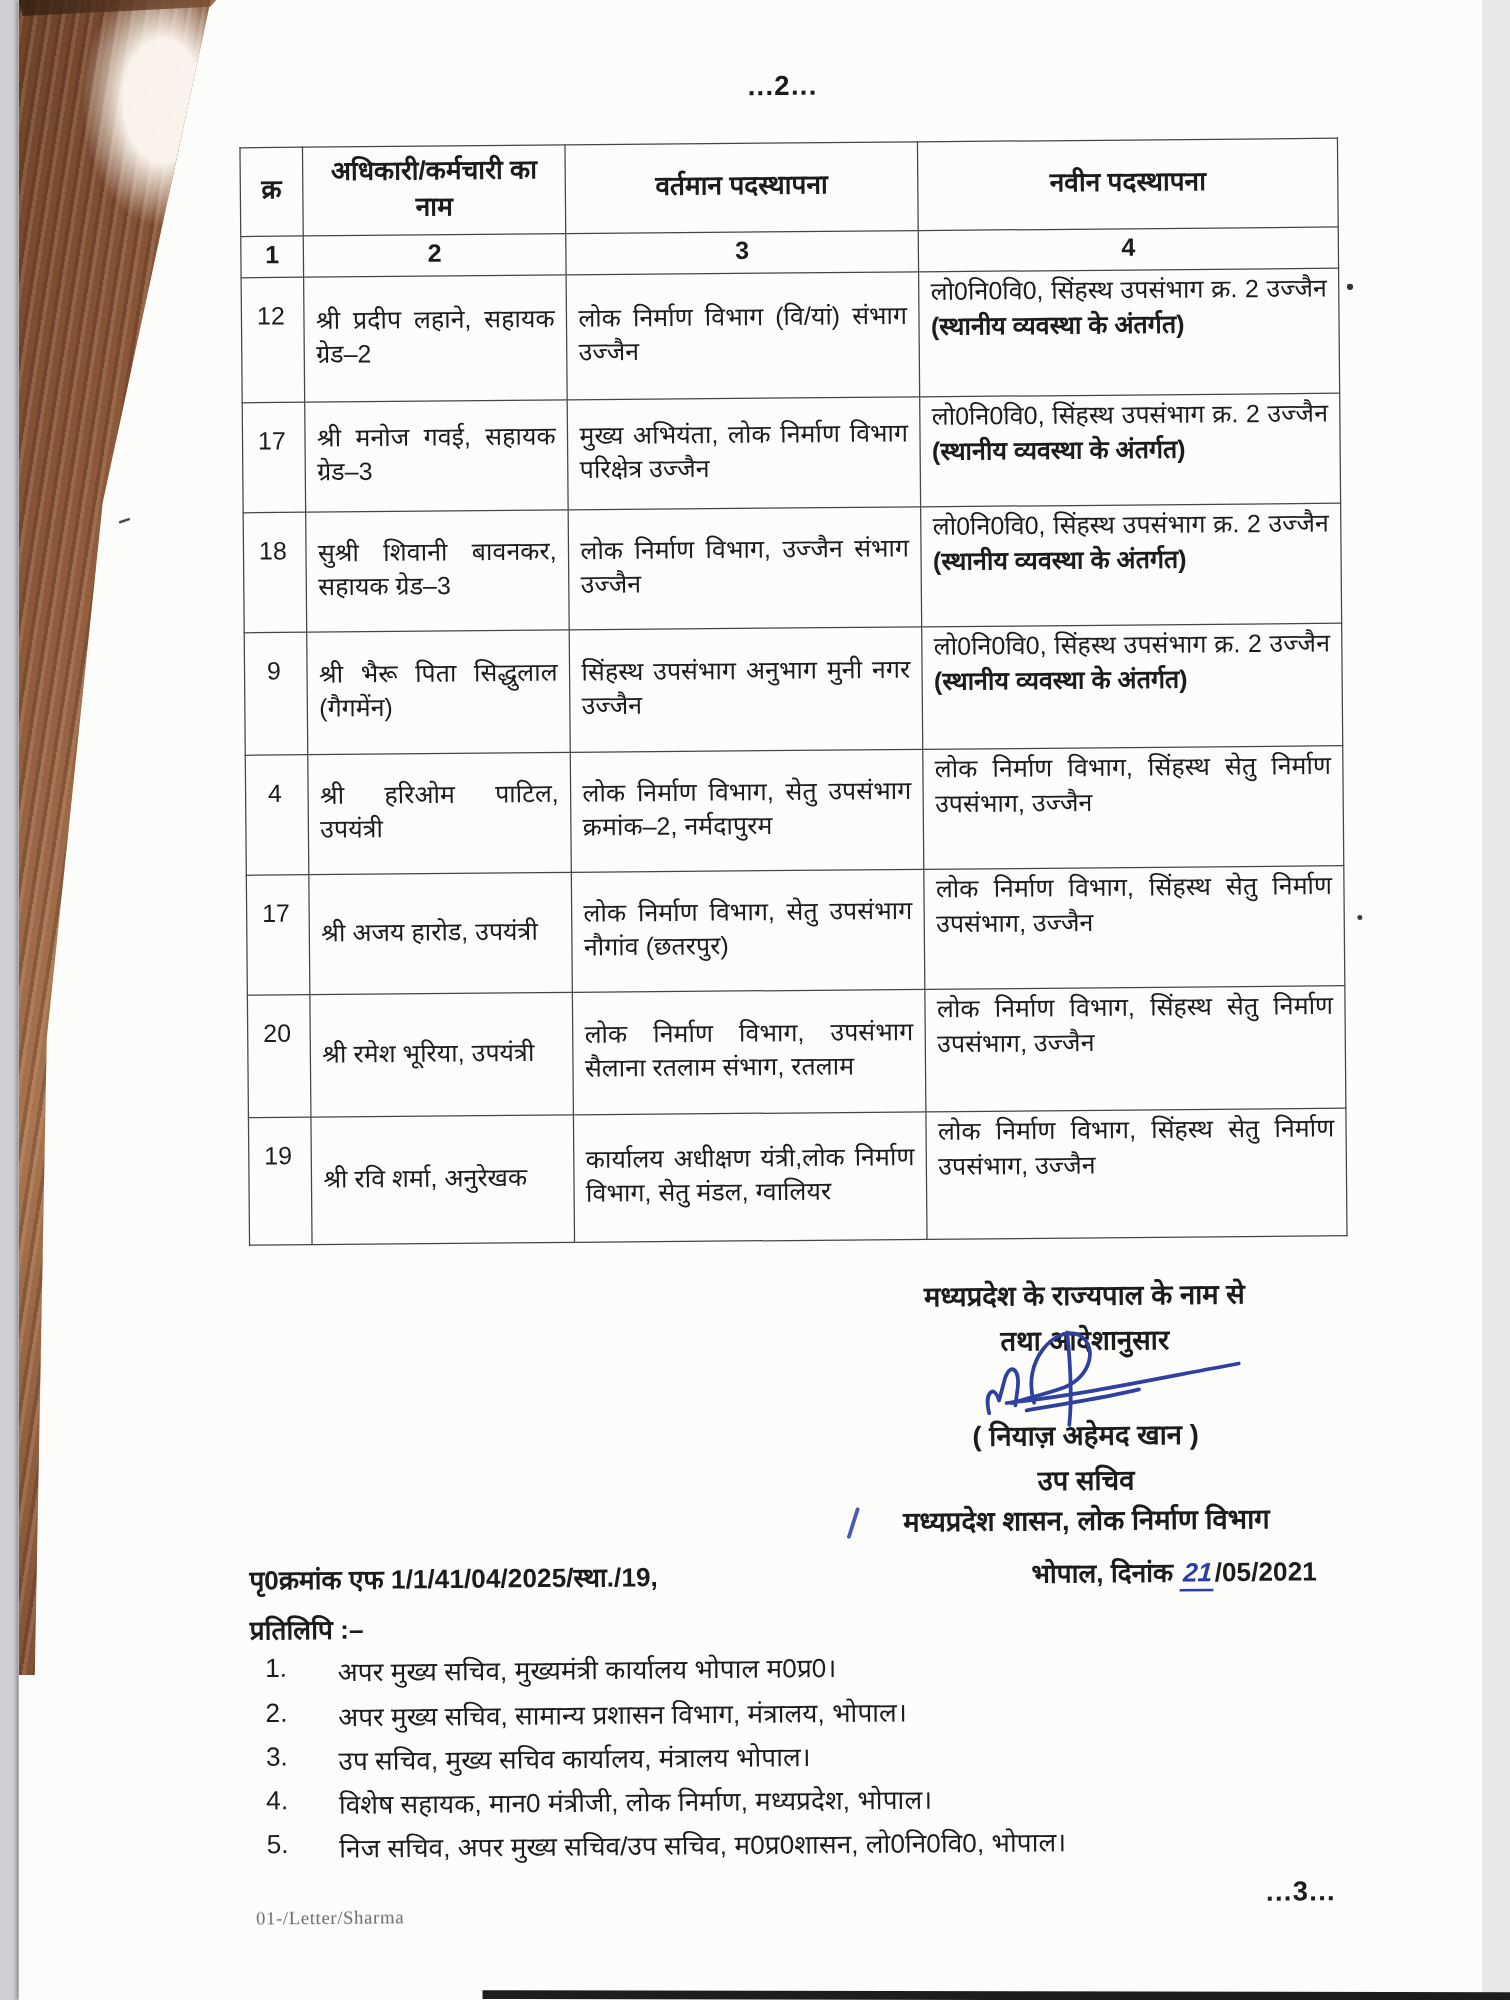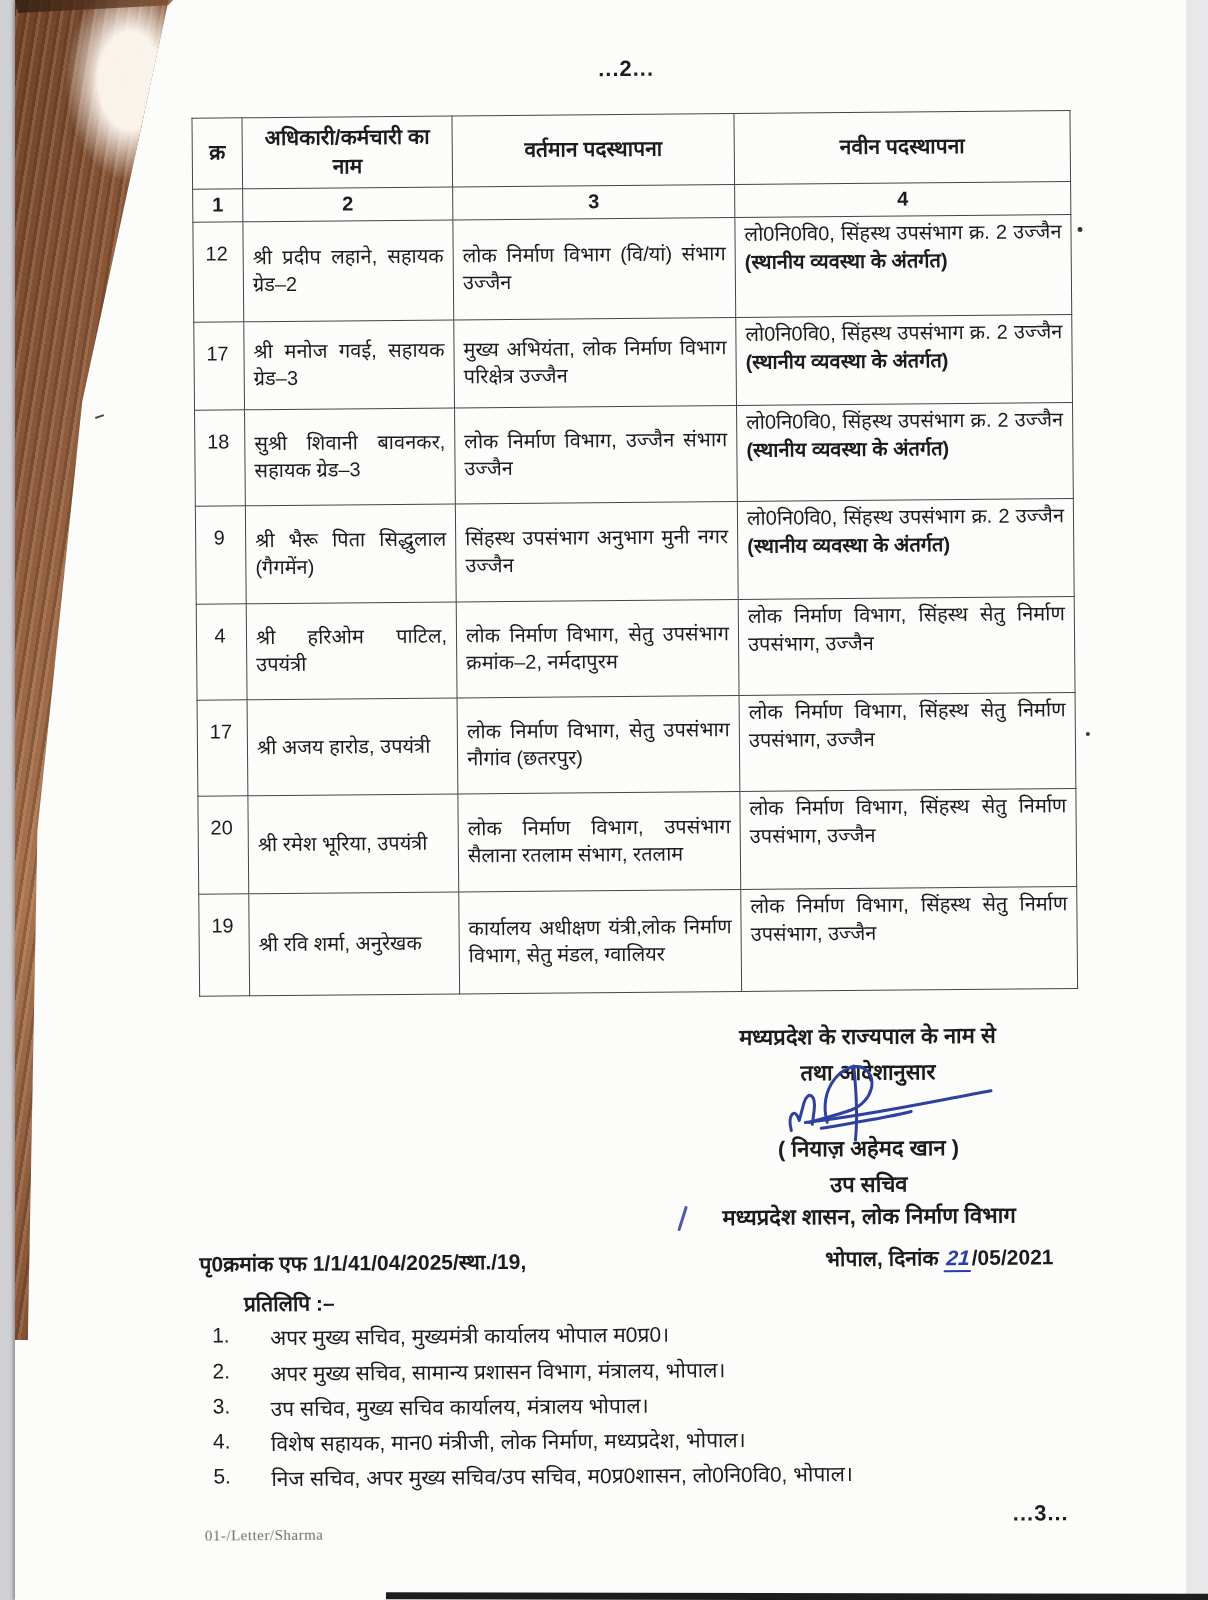--- a/index.html
+++ b/index.html
@@ -70,21 +70,21 @@
   .cl3{left:628px;top:1134px;}
   .cl4{left:628px;top:1170px;}
   .cl5{left:628px;top:1202px;}
   .sig{left:770px;top:1058px;}
 
   .pen-slash{left:675px;top:1206px;width:3px;height:26px;background:#2b3da8;transform:rotate(18deg);border-radius:2px;opacity:.85;}
 
   
   .refrow{left:193px;top:1246px;width:854px;display:flex;justify-content:space-between;font-size:21px;font-weight:700;}
   .hand{color:#2b3da8;font-weight:700;font-style:italic;border-bottom:2px solid #2b3da8;padding:0 2px;transform:skewX(-4deg);display:inline-block;}
-  .copyhead{left:193px;top:1286px;font-size:21px;font-weight:700;margin-left:44px;}
+  .copyhead{left:193px;top:1286px;font-size:21px;font-weight:700;}
 
   
   .cc{left:205px;top:0;width:880px;display:flex;font-size:21px;font-weight:500;}
   .cc .no{width:42px;flex:0 0 42px;}
   .cc .txt{padding-left:16px;}
   .i0{top:1320px;} .i1{top:1356px;} .i2{top:1391px;} .i3{top:1426px;} .i4{top:1461px;}
 
   .footer-ref{left:196px;top:1524px;font-family:"Liberation Serif","DejaVu Serif",serif;
     font-size:15px;color:#4f4f4f;letter-spacing:.5px;opacity:.85;filter:blur(.2px);}
 

